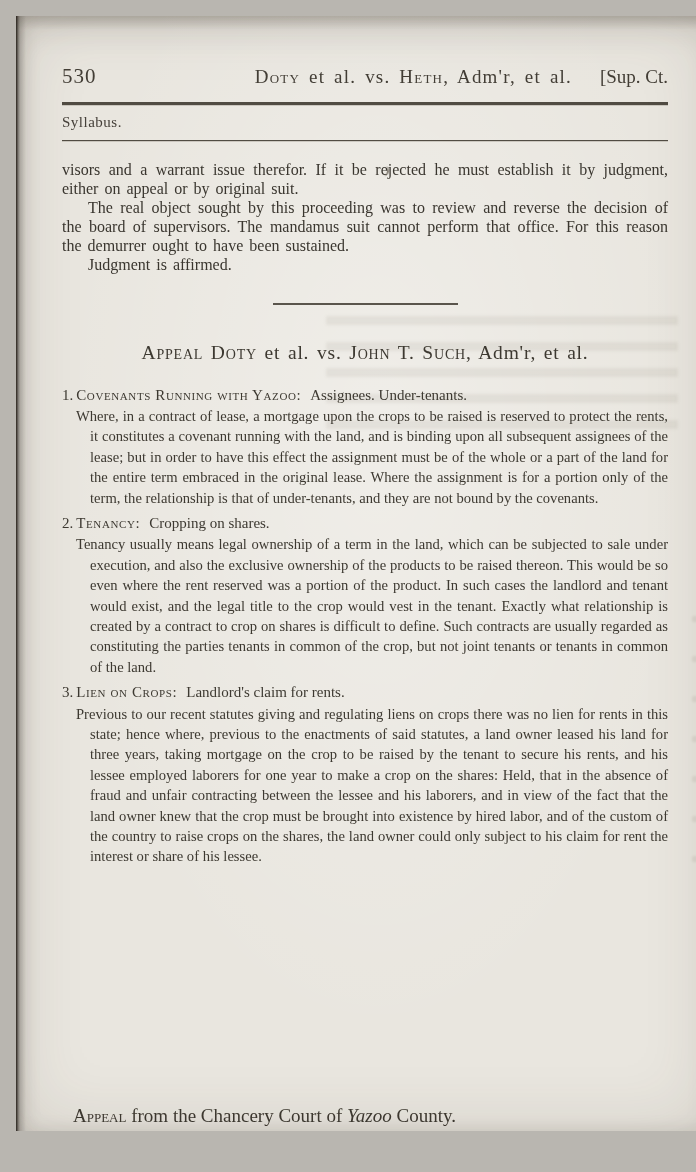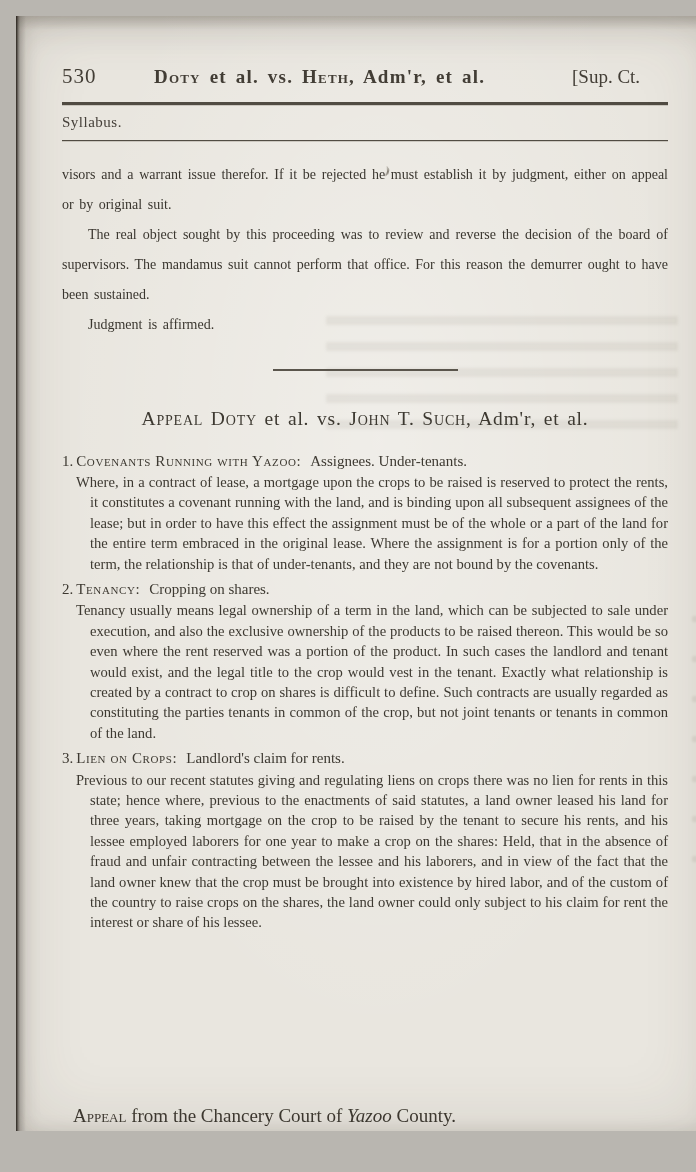--- a/index.html
+++ b/index.html
@@ -23,29 +23,29 @@
   .edge-left { position:absolute; left:0; top:0; bottom:0; width:4px;
     background:linear-gradient(90deg, rgba(18,15,11,0.85), rgba(18,15,11,0.25) 55%, rgba(18,15,11,0)); }
   .content { position:absolute; inset:0; padding:48px 44px 0 46px; box-sizing:border-box; }
 
   .sc { font-variant:small-caps; }
   .it { font-style:italic; }
 
   
   .header { display:flex; align-items:baseline; font-size:19px; color:#433e36; }
   .pagenum { width:92px; font-size:21px; letter-spacing:1px; }
-  .header-center { flex:1; text-align:left; letter-spacing:1.2px; word-spacing:3px;font-weight:bold; }
-  .header-right { width:96px; }
+  .header-center { flex:1; text-align:right; letter-spacing:1.2px; word-spacing:3px; }
+  .header-right { width:96px; text-align:right; }
 
   .rule { height:2.5px; background:#514c43; margin-top:13px; box-shadow:0 0.5px 0 rgba(80,72,58,0.4); }
   .syllabus { text-align:left; font-size:15px; letter-spacing:0.5px; margin:9px 0; color:#46413a; }
   .rule.thin { height:1.5px; margin-top:0; }
 
   
-  .opinion { margin-top:19px; font-size:14px; line-height:30px; text-align:justify; word-spacing:2px; }
+  .opinion { margin-top:19px; font-size:16px; line-height:19px; text-align:justify; word-spacing:2px; }
   .opinion p { margin:0; }
   .opinion p.indent { text-indent:26px; }
 
   .section-divider { width:185px; height:1.5px; background:#5a554c; margin:29px auto 0; }
 
   .case-title { text-align:center; margin-top:37px; font-size:19.5px; letter-spacing:0.8px; word-spacing:2px; color:#3d3931; }
 
   
   .headnotes { margin-top:21px; font-size:14.6px; line-height:20.4px; color:#3d3931; }
   .headnote { margin-bottom:5px; }

